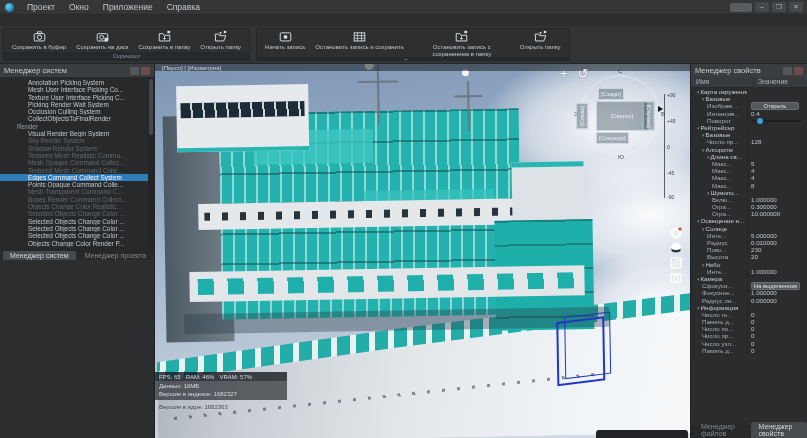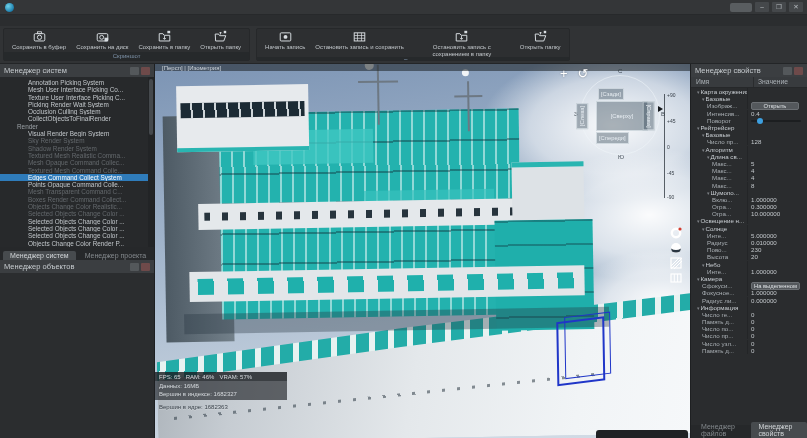--- a/index.html
+++ b/index.html
@@ -120,20 +120,26 @@
   .stats-line4{padding:3px 4px;color:#3c444c;text-shadow:0 1px 0 rgba(255,255,255,.25);line-height:8px;}
   .bottom-tab{position:absolute;right:2px;bottom:0;width:92px;height:8px;background:#202225;border-radius:3px 3px 0 0;}
 </style>
 </head>
 <body>
 
 <div class="app">
 
   <div class="titlebar">
     <span class="logo"></span>
+    <span style="display:flex;">
+        <span class="menu-item">Проект</span>
+        <span class="menu-item">Окно</span>
+        <span class="menu-item">Приложение</span>
+        <span class="menu-item">Справка</span>
+      </span>
     <span class="tb-right">
       <span class="tb-badge"></span>
       <span style="display:flex;gap:3px;">
           <span class="win-btn">–</span>
           <span class="win-btn">❐</span>
           <span class="win-btn">✕</span>
         </span>
     </span>
   </div>
 
@@ -262,27 +268,20 @@
         <div class="sys-item normal" style="padding-left: 28px;">Selected Objects Change Color ...</div>
         <div class="sys-item normal" style="padding-left: 28px;">Objects Change Color Render P...</div>
       </div>
     <div class="sys-scroll">
         <span class="sys-thumb"></span>
       </div>
     <div class="left-tabs side-tabs">
         <span class="stab active">Менеджер систем</span>
         <span class="stab">Менеджер проекта</span>
       </div>
-    <div class="objects-header panel-header">
-      <span>Менеджер объектов</span>
-      <span class="ph-btns">
-        <span class="ph-btn"></span>
-        <span class="ph-btn close"></span>
-      </span>
-    </div>
     <div class="objects-body"></div>
   </div>
 
   <div class="viewport">
 
     <div class="ship">
       <span class="cloud" style="left:330px;top:-10px;width:260px;height:150px;"></span>
       <span class="cloud" style="left:380px;top:90px;width:230px;height:130px;"></span>
       <span class="cloud" style="left:90px;top:140px;width:160px;height:90px;"></span>
       <span class="cloud" style="left:420px;top:190px;width:170px;height:110px;"></span>

